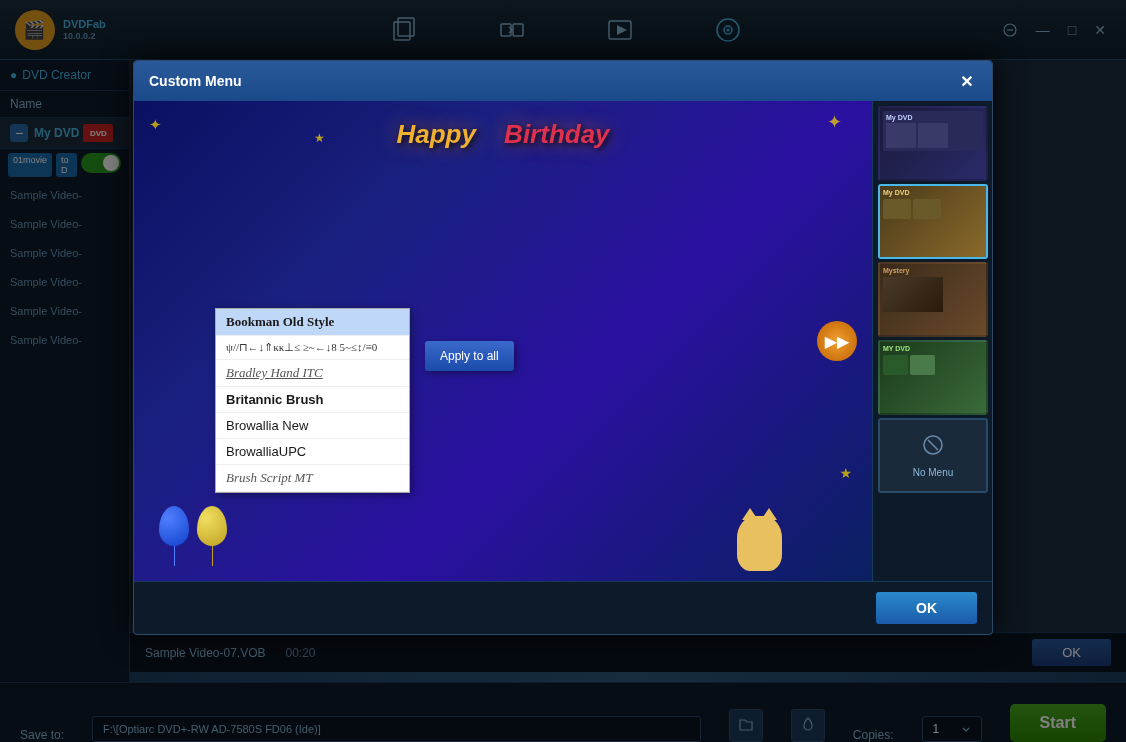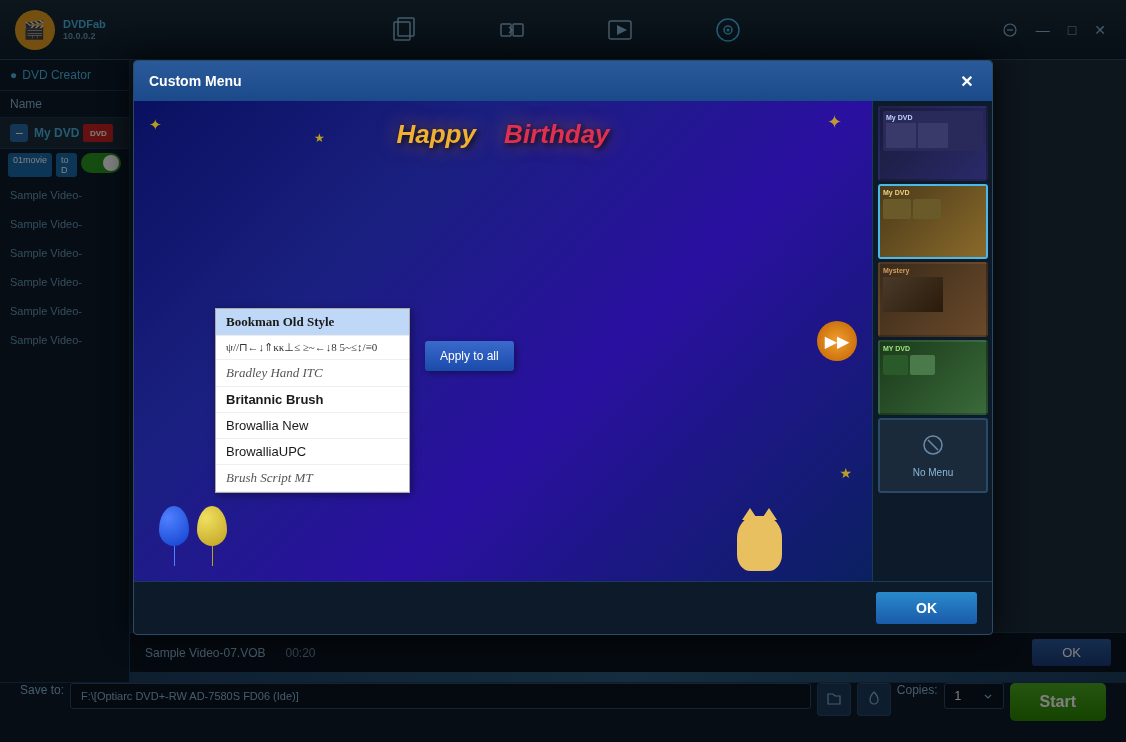--- a/index.html
+++ b/index.html
@@ -79,21 +79,21 @@
     
     .main-content {
       position: absolute; top: 60px; left: 130px; right: 0; bottom: 70px;
       background: #1a2a3a;
     }
 
     
     .bottom-bar {
       position: absolute; bottom: 0; left: 0; width: 100%; height: 60px;
       background: #0d1a2a; border-top: 1px solid #1a3a5a;
-      display: flex; align-items: flex-start; padding: 0 20px; gap: 6px; z-index: 5;
+      display: flex; align-items: flex-end; padding: 0 20px; gap: 28px; z-index: 5;
     }
     .save-label { color: #8ab8d8; font-size: 12px; white-space: nowrap; }
     .save-path {
       flex: 1; background: #0a1520; border: 1px solid #2a4a6a;
       color: #8ab8d8; font-size: 11px; padding: 6px 10px; border-radius: 3px;
     }
     .path-arrow {
       background: #1a3a5a; border: 1px solid #2a4a6a; color: #8ab8d8;
       padding: 6px 8px; cursor: pointer; border-radius: 3px; font-size: 12px;
     }
@@ -464,20 +464,20 @@
 
     <div class="modal-footer">
       <button class="modal-ok-btn">OK</button>
     </div>
   </div>
 </div>
 
 <div class="dropdown-popup">
   <div class="dropdown-item selected font-bookman">Bookman Old Style</div>
   <div class="dropdown-item font-symbols" style="font-size:11px; color:#333;">ψ//⊓←↓⇑ĸĸ⊥≤ ≥~←↓8 5~≤↕/≡0</div>
-  <div class="dropdown-item font-bradley" style="font-style:italic;color:#555;">Bradley Hand ITC</div>
+  <div class="dropdown-item font-bradley" style="font-style:italic;color:#555;text-decoration:underline;">Bradley Hand ITC</div>
   <div class="dropdown-item font-britannic" style="font-weight:bold;">Britannic Brush</div>
   <div class="dropdown-item font-browallian">Browallia New</div>
   <div class="dropdown-item font-browalliaUPC">BrowalliaUPC</div>
   <div class="dropdown-item font-brush" style="font-style:italic;color:#555;">Brush Script MT</div>
 </div>
 
 <div class="apply-to-all-popup">Apply to all</div>
 
 </body></html>

